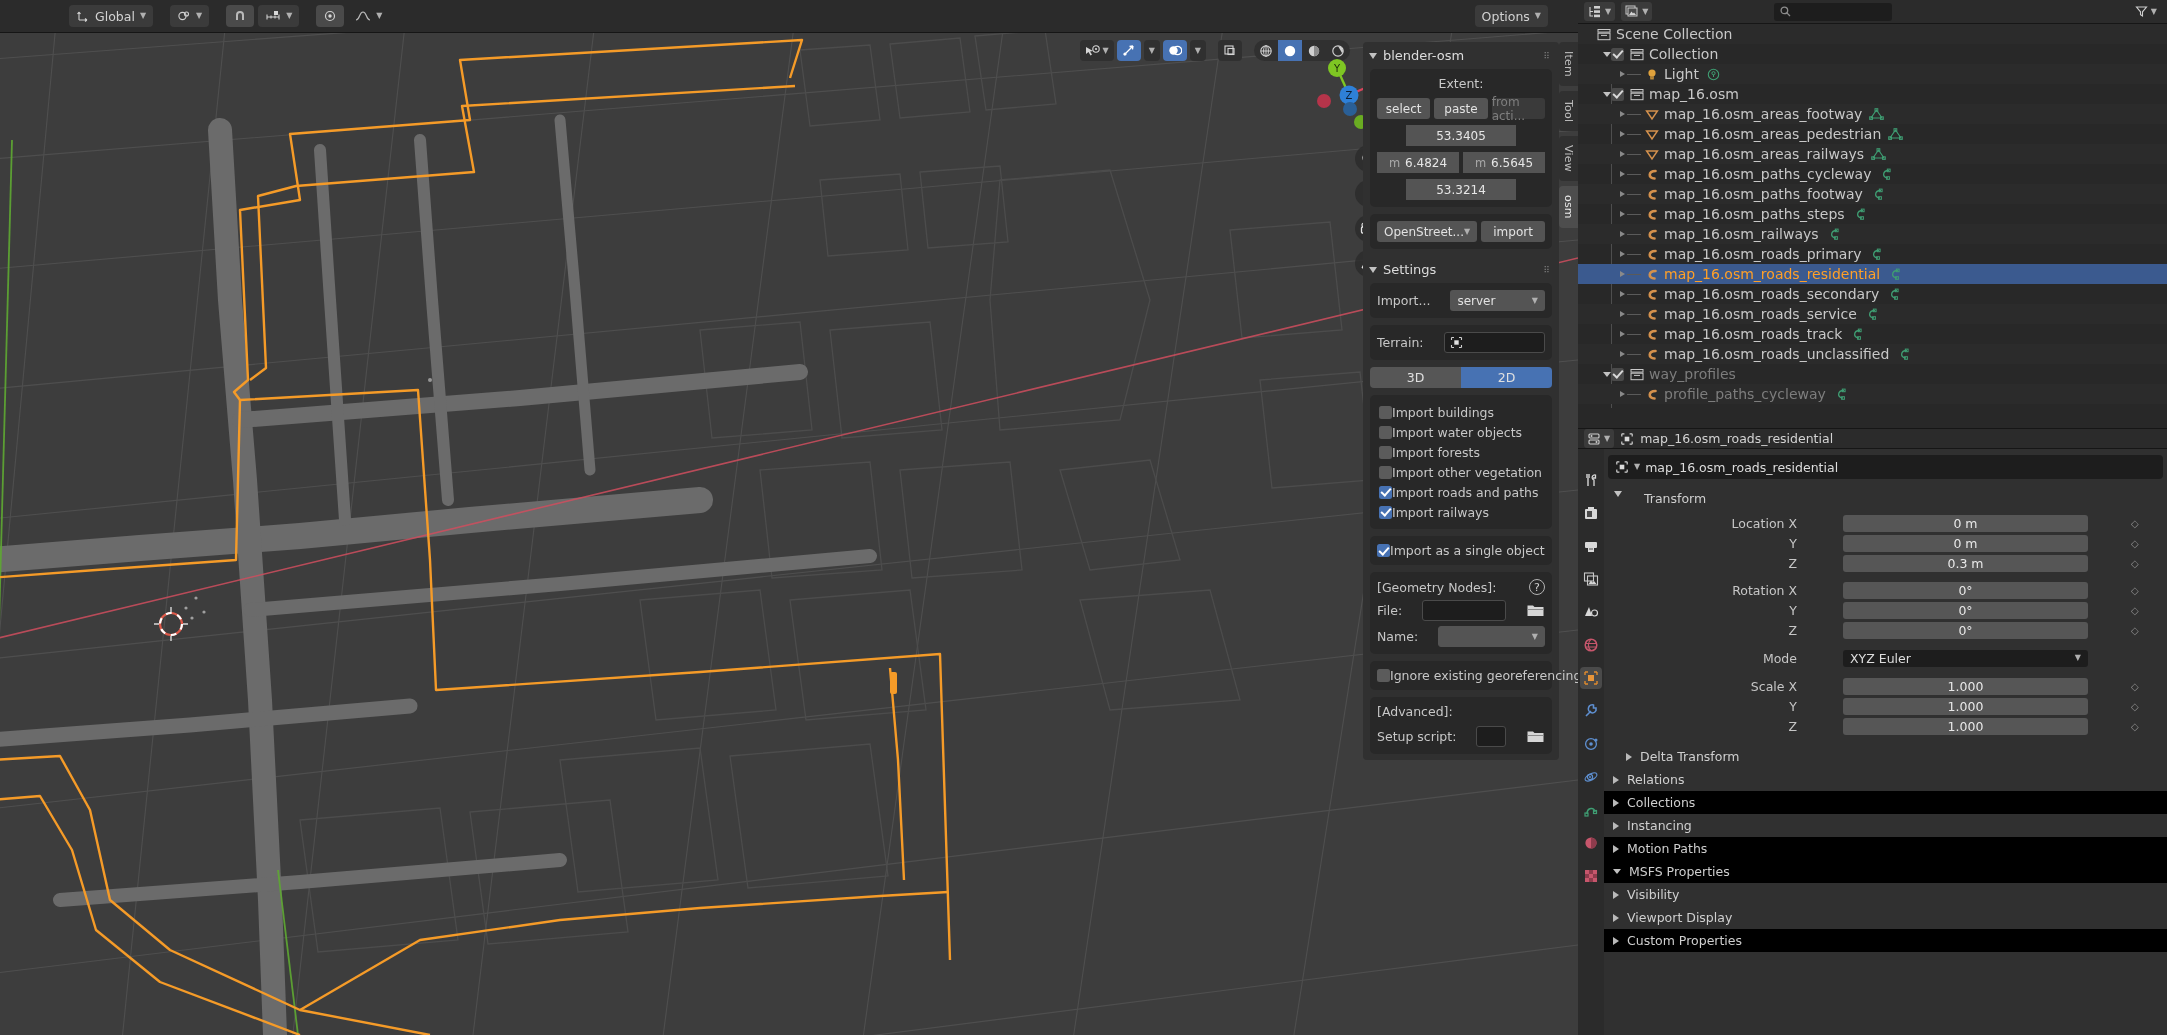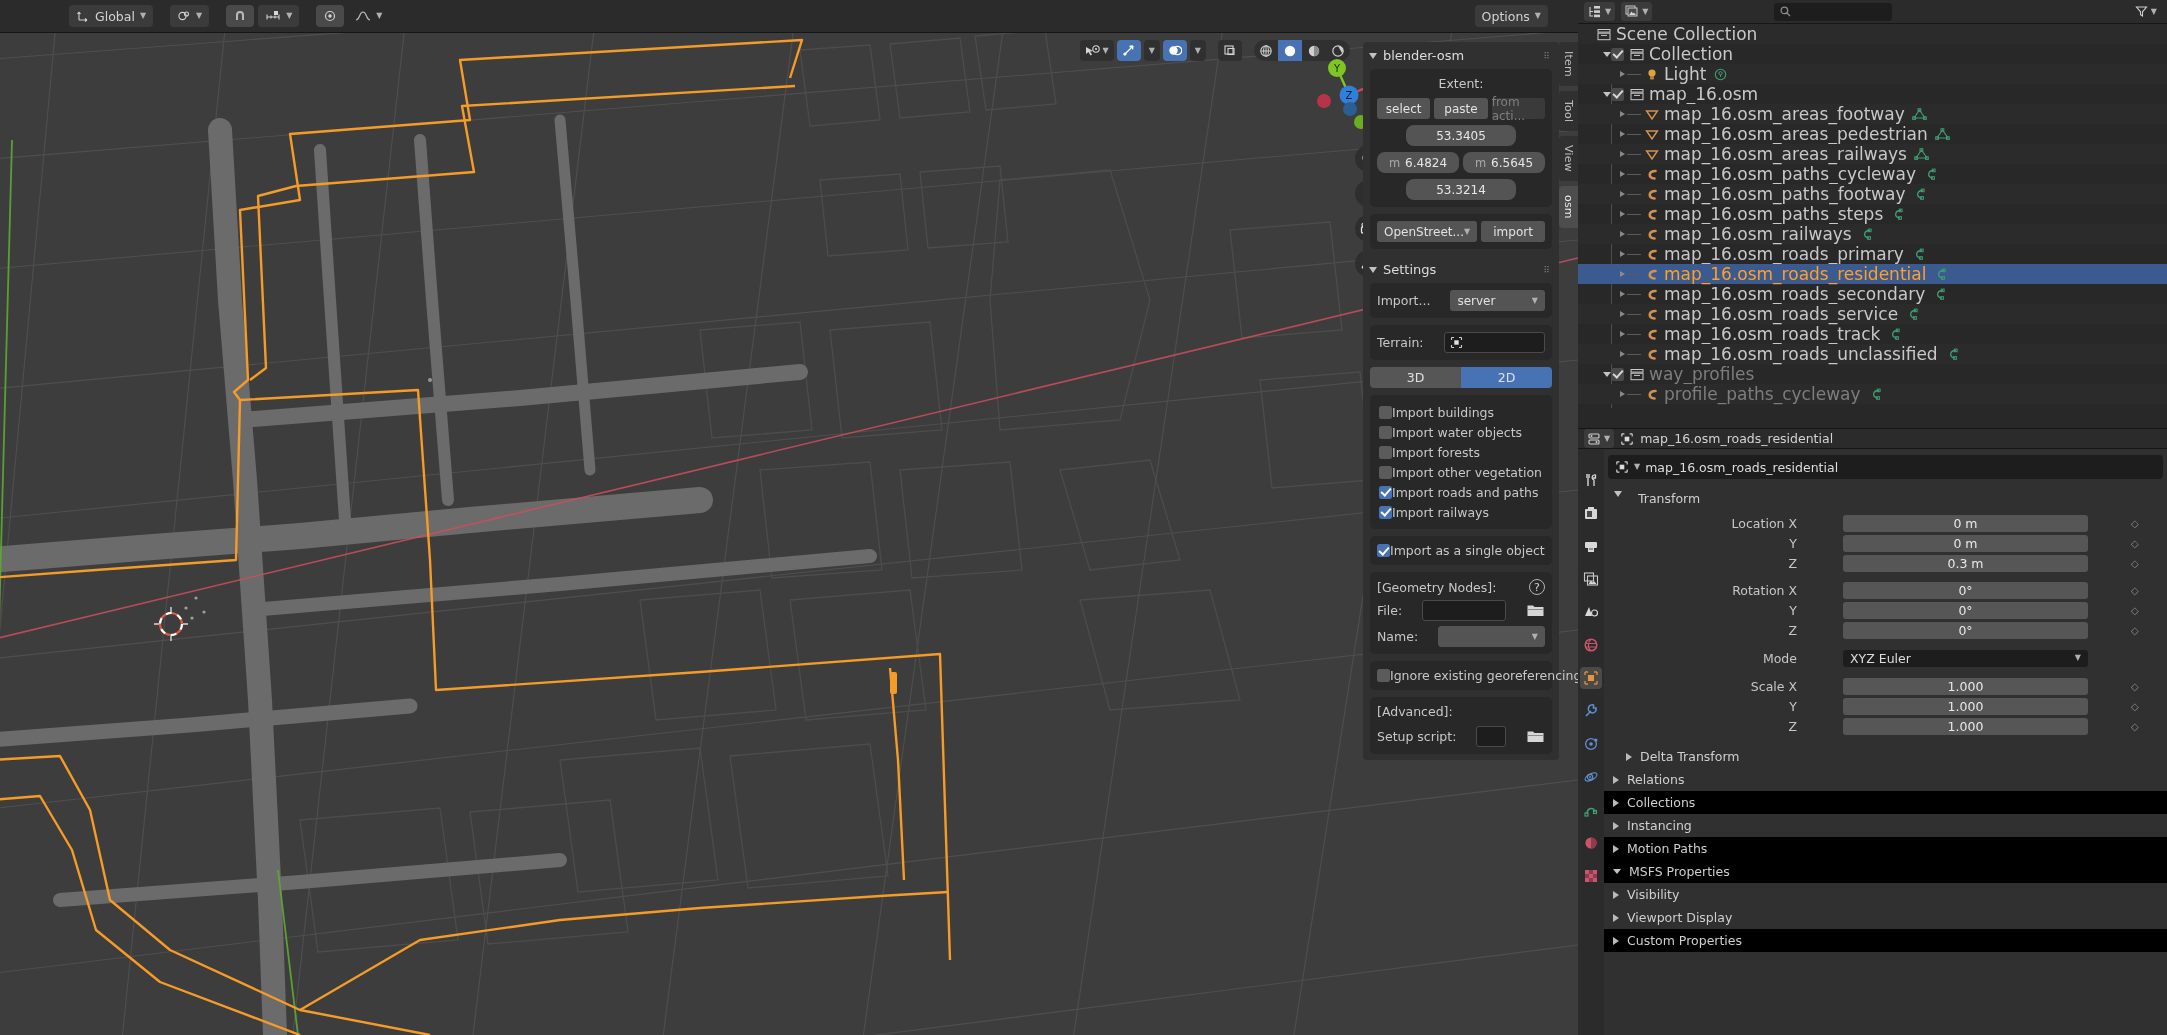--- a/index.html
+++ b/index.html
@@ -37,21 +37,21 @@
     border-top:6px solid #c2c2c2; }
   .tri-r { width:0;height:0; border-top:4.5px solid transparent; border-bottom:4.5px solid transparent;
     border-left:6px solid #b9b9b9; }
   .grip { margin-left:auto; color:#787878; font-size:9px; letter-spacing:1px; }
   .box { background:#282828; border-radius:5px; margin:0 7px 7px 7px; padding:7px; }
   .ctr { text-align:center; color:#c9c9c9; font-size:12.5px; margin-bottom:7px; }
   .row { display:flex; gap:4px; margin-bottom:6px; }
   .btn { flex:1; height:21px; background:#545454; border-radius:3px; color:#e2e2e2;
     font-size:12px; display:flex; align-items:center; justify-content:center; }
   .btn.dim { background:#3a3a3a; color:#7e7e7e; }
-  .fld { height:21px; background:#545454; border-radius:8px; color:#e6e6e6; font-size:12px;
+  .fld { height:21px; background:#545454; border-radius:0; color:#e6e6e6; font-size:12px;
     display:flex; align-items:center; justify-content:center; gap:5px; }
   .fld .u { color:#a9a9a9; font-size:11.5px; }
   .mid { width:66%; margin:0 auto 6px auto; }
   .sel { height:21px; background:#545454; border-radius:3px; color:#e2e2e2; font-size:12px;
     display:flex; align-items:center; padding:0 7px; }
   .lbl { color:#c7c7c7; font-size:12.5px; white-space:nowrap; }
   .seg { display:flex; margin:0 7px 7px 7px; border-radius:4px; overflow:hidden; }
   .seg > div { flex:1; height:21px; display:flex; align-items:center; justify-content:center;
     font-size:12.5px; color:#e0e0e0; background:#565656; }
   .seg > div.act { background:#4772b3; }
@@ -86,21 +86,21 @@
   
   .right { width:589px; height:1035px; display:flex; flex-direction:column; background:#303030; }
   .ol-hdr { height:24px; background:#2b2b2b; display:flex; align-items:center; padding:0 6px; gap:6px;
     border-bottom:1px solid #161616; }
   .ohb { height:19px; background:#3b3b3b; border-radius:3px; display:flex; align-items:center;
     gap:3px; padding:0 4px; }
   .search { flex:0 0 118px; height:18px; background:#1d1d1d; border-radius:3px; margin:0 auto;
     display:flex; align-items:center; padding:0 6px; gap:4px; color:#6d6d6d; font-size:11px; }
 
   .outliner { height:404px; background:#282828; overflow:hidden; position:relative; }
-  .orow { height:20px; display:flex; align-items:center; font-size:17px; color:#c8c8c8;
+  .orow { height:20px; display:flex; align-items:center; font-size:14px; color:#c8c8c8;
     padding-right:8px; position:relative; }
   .orow:nth-child(odd){ background:#2b2b2b; }
   .orow.selrow { background:#3b5a8f; }
   .orow.selrow .oname { color:#ffa028; }
   .orow.dim .oname { color:#7d7d7d; }
   .oind { flex:none; }
   .odis { width:9px; flex:none; display:flex; align-items:center; justify-content:center; }
   .odis .tri-r { border-left-color:#8a8a8a; border-top-width:3.5px; border-bottom-width:3.5px; border-left-width:5px; }
   .ocb { width:13px;height:13px;border-radius:2.5px;background:#4a4a4a;position:relative; flex:none; margin-right:4px;}
   .ocb::after{content:"";position:absolute;left:3.5px;top:.5px;width:4px;height:8px;
@@ -117,21 +117,21 @@
   .props { flex:1; display:flex; background:#303030; overflow:hidden; }
   .ptabs { width:26px; background:#2b2b2b; padding-top:20px; display:flex; flex-direction:column;
     align-items:center; gap:11px; }
   .ptab { width:22px; height:22px; display:flex; align-items:center; justify-content:center;
     border-radius:4px; }
   .ptab.act { background:#4a4a4a; }
   .pbody { flex:1; position:relative; }
   .pidbar { height:24px; background:#1d1d1d; margin:6px 4px 8px 4px; border-radius:4px;
     display:flex; align-items:center; gap:5px; padding:0 7px; }
   .pidbar .nm { color:#ddd; font-size:12.5px; }
-  .psec { display:flex; gap:16px; padding:4px 0 4px 10px; color:#cfcfcf; font-size:12.5px; }
+  .psec { display:flex; gap:22px; padding:4px 0 4px 10px; color:#cfcfcf; font-size:12.5px; }
   .prow { display:flex; align-items:center; height:18px; margin-bottom:2px; padding-right:22px;gap:37px; }
   .prow .pl { width:202px; text-align:right; padding-right:9px; color:#c6c6c6; font-size:12.5px; }
   .pv { flex:1; height:17px; background:#565656; border-radius:3px; display:flex;
     align-items:center; justify-content:center; color:#e8e8e8; font-size:12.5px; }
   .pv.dark { background:#1d1d1d; justify-content:space-between; padding:0 7px; }
   .pv.dark span:first-child { color:#ddd; }
   .anim { width:14px; flex:none; margin-left:6px; color:#8d8d8d; font-size:10px; }
   .collsec { display:flex; align-items:center; gap:8px; height:23px; padding-left:9px;
     color:#cfcfcf; font-size:12.5px; }
   .collsec.alt { background:#000000; }

